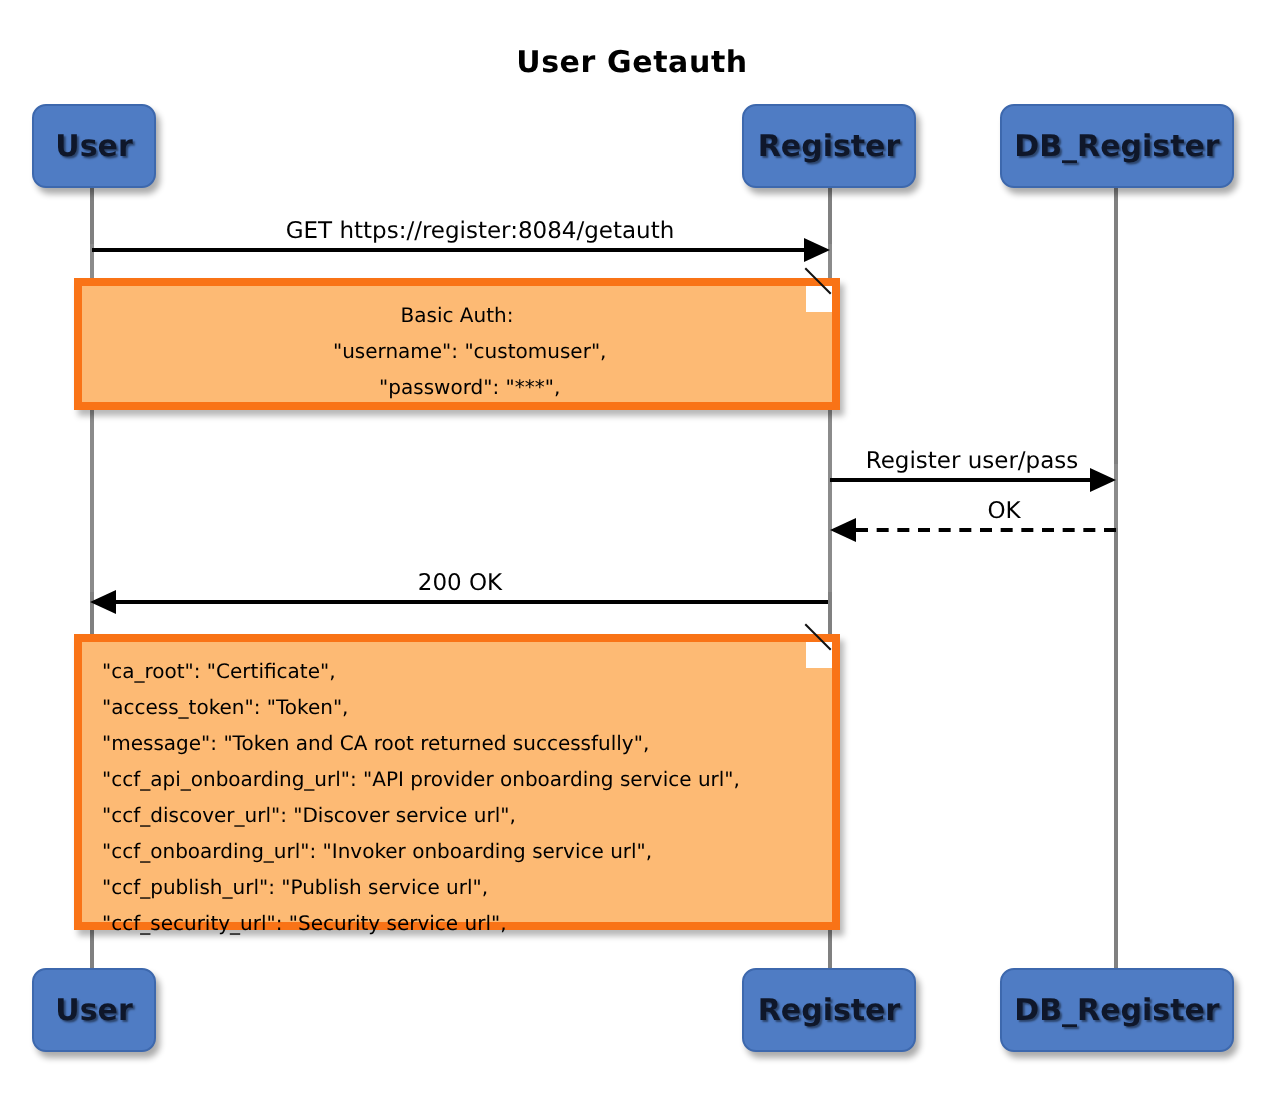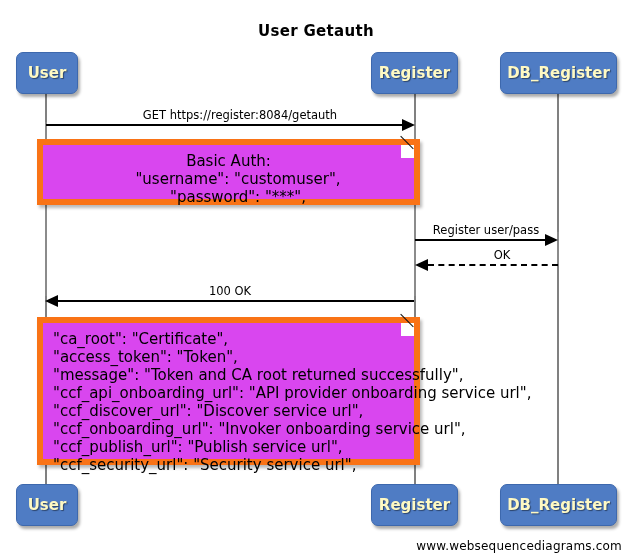--- a/index.html
+++ b/index.html
@@ -36,21 +36,21 @@
   .actor-box {
     position: absolute;
     height: 42px;
     background: #4f7cc4;
     border: 1px solid #3d68ad;
     border-radius: 7px;
     box-shadow: 2px 3px 3px rgba(0,0,0,0.33);
     display: flex;
     align-items: center;
     justify-content: center;
-    color: #fef9c3;
+    color: #0f172a;
     font-size: 15px;
     font-weight: bold;
     text-shadow: 1px 1px 1px rgba(0,0,0,0.45);
     box-sizing: border-box;
     z-index: 5;
   }
 
   
   .lifeline {
     position: absolute;
@@ -100,26 +100,26 @@
     font-size: 11.5px;
     color: #000000;
     text-align: center;
     white-space: nowrap;
     z-index: 4;
   }
 
   
   .note {
     position: absolute;
-    background: #d946ef;
-    border: 6px solid #f97316;
+    background: #fdba74;
+    border: 4px solid #f97316;
     box-shadow: 2px 3px 3px rgba(0,0,0,0.28);
     box-sizing: border-box;
     z-index: 6;
-    font-size: 15px;
+    font-size: 10px;
     color: #000000;
     line-height: 18px;
   }
   .note-corner {
     position: absolute;
     top: 0;
     right: 0;
     width: 13px;
     height: 13px;
     background: #ffffff;
@@ -197,21 +197,21 @@
   </div>
 
   <div class="msg-label" style="left:415px; top:223px; width:142px;">Register user/pass</div>
   <div class="msg" style="left:415px; top:239px; width:133px;"></div>
   <div class="arrowhead right" style="left:545px; top:234px;"></div>
 
   <div class="msg-label" style="left:431px; top:248px; width:142px;">OK</div>
   <div class="msg dashed" style="left:428px; top:264px; width:130px;"></div>
   <div class="arrowhead left" style="left:415px; top:259px;"></div>
 
-  <div class="msg-label" style="left:46px; top:284px; width:368px;">100 OK</div>
+  <div class="msg-label" style="left:46px; top:284px; width:368px;">200 OK</div>
   <div class="msg" style="left:58px; top:300px; width:356px;"></div>
   <div class="arrowhead left" style="left:45px; top:295px;"></div>
 
   <div class="note" style="left:37px; top:317px; width:383px; height:148px;">
     <div class="note-corner">
         <span class="diag"></span>
       </div>
     <div class="note-lines">
       <div class="note-line">"ca_root": "Certificate",</div>
       <div class="note-line">"access_token": "Token",</div>
@@ -227,15 +227,14 @@
   <div class="actor-box" style="left:16px; top:484px; width:62px;">
     <span>User</span>
   </div>
   <div class="actor-box" style="left:371px; top:484px; width:87px;">
     <span>Register</span>
   </div>
   <div class="actor-box" style="left:500px; top:484px; width:117px;">
     <span>DB_Register</span>
   </div>
 
-  <div class="footer">www.websequencediagrams.com</div>
 
 </div>
 
 </body></html>

